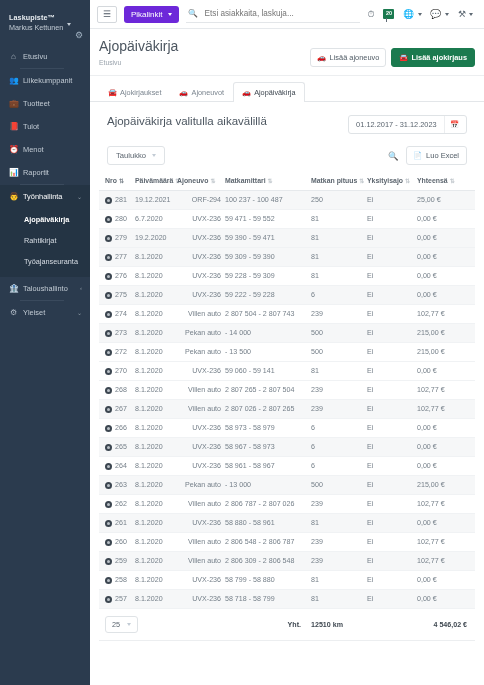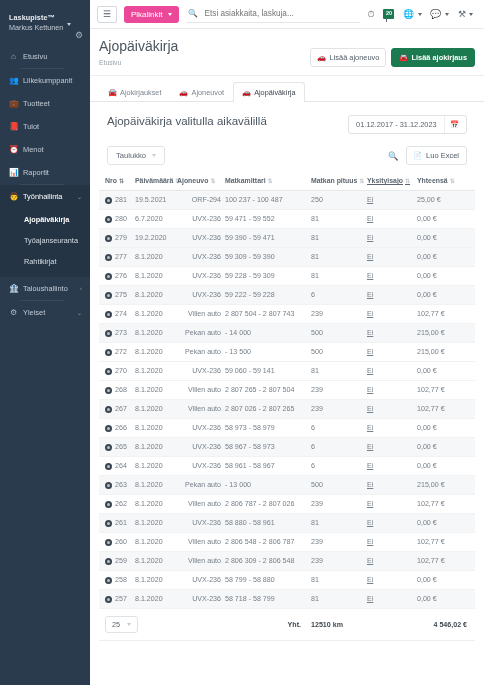--- a/index.html
+++ b/index.html
@@ -64,21 +64,21 @@
   .topbar {
     height: 29px; background: #ffffff; border-bottom: 1px solid #e6e9ec;
     display: flex; align-items: center; padding: 0 9px 0 7px; gap: 7px;
   }
   .hamburger {
     width: 20px; height: 17px; border: 1px solid #d4d8dc; border-radius: 2px;
     display: flex; align-items: center; justify-content: center;
     color: #4a5560; font-size: 9px; background: #fff;
   }
   .btn-quick {
-    background: #ec4899; color: #fff; border-radius: 3px;
+    background: #6d28d9; color: #fff; border-radius: 3px;
     font-size: 8px; padding: 4px 7px; display: flex; align-items: center; gap: 3px;
     white-space: nowrap;
   }
   .btn-quick .caret-dn { border-top-color: #fff; }
   .search-wrap {
     flex: 1; display: flex; align-items: center; gap: 4px;
     border-bottom: 1px solid #e3e6e9; padding: 2px 2px 3px 3px; max-width: 200px;
   }
   .search-wrap .s-ico { color: #9aa3ac; font-size: 8px; }
   .search-input {
@@ -183,21 +183,21 @@
   }
   .rowdot::after {
     content: ""; position: absolute; left: 1.9px; top: 1.9px;
     width: 3.2px; height: 3.2px; border-radius: 50%; background: #b9c0c6;
   }
   .c-nro   { width: 34px; padding-left: 6px !important; }
   .c-date  { width: 42px; }
   .c-veh   { width: 48px; text-align: right; }
   .c-odo   { width: 86px; }
   .c-len   { width: 56px; }
-  .c-priv  { width: 50px; text-decoration: underline; }
+  .c-priv  { width: 50px; }
   .c-tot   { width: 60px; padding-right: 8px !important; }
 
   tfoot td {
     font-size: 7.1px; color: #3e4750; font-weight: bold;
     padding: 7px 2px; border-bottom: 1px solid #eceef0; white-space: nowrap;
   }
   .pagesize {
     border: 1px solid #dfe3e6; border-radius: 3px; background: #fff;
     font-size: 7.3px; color: #5a646e; font-weight: normal;
     padding: 3px 6px; display: inline-flex; align-items: center; gap: 5px;
@@ -247,22 +247,22 @@
       </div>
       <div class="nav-sep"></div>
 
       <div class="nav-item active-parent">
         <span class="ico">👨</span>
         <span class="lbl">Työnhallinta</span>
         <span class="chev">⌄</span>
       </div>
       <div class="subnav">
         <div class="subnav-item active">Ajopäiväkirja</div>
+        <div class="subnav-item">Rahtikirjat</div>
         <div class="subnav-item">Työajanseuranta</div>
-        <div class="subnav-item">Rahtikirjat</div>
       </div>
 
       <div class="nav-item">
         <span class="ico">🏦</span>
         <span class="lbl">Taloushallinto</span>
         <span class="chev">‹</span>
       </div>
       <div class="nav-sep"></div>
       <div class="nav-item">
         <span class="ico">⚙</span>
@@ -373,21 +373,21 @@
               <span>Yksityisajo</span><span class="sort-ico">⇅</span>
             </th>
             <th class="c-tot">
               <span>Yhteensä</span><span class="sort-ico">⇅</span>
             </th>
           </tr>
         </thead>
         <tbody id="tbody">
             <tr class="odd">
               <td class="c-nro"><span class="rowdot"></span><span>281</span></td>
-              <td class="c-date">19.5.2021</td>
+              <td class="c-date">19.12.2021</td>
               <td class="c-veh">ORF-294</td>
               <td class="c-odo">100 237 - 100 487</td>
               <td class="c-len">250</td>
               <td class="c-priv">Ei</td>
               <td class="c-tot">25,00 €</td>
             </tr>
             <tr class="even">
               <td class="c-nro"><span class="rowdot"></span><span>280</span></td>
               <td class="c-date">6.7.2020</td>
               <td class="c-veh">UVX-236</td>

